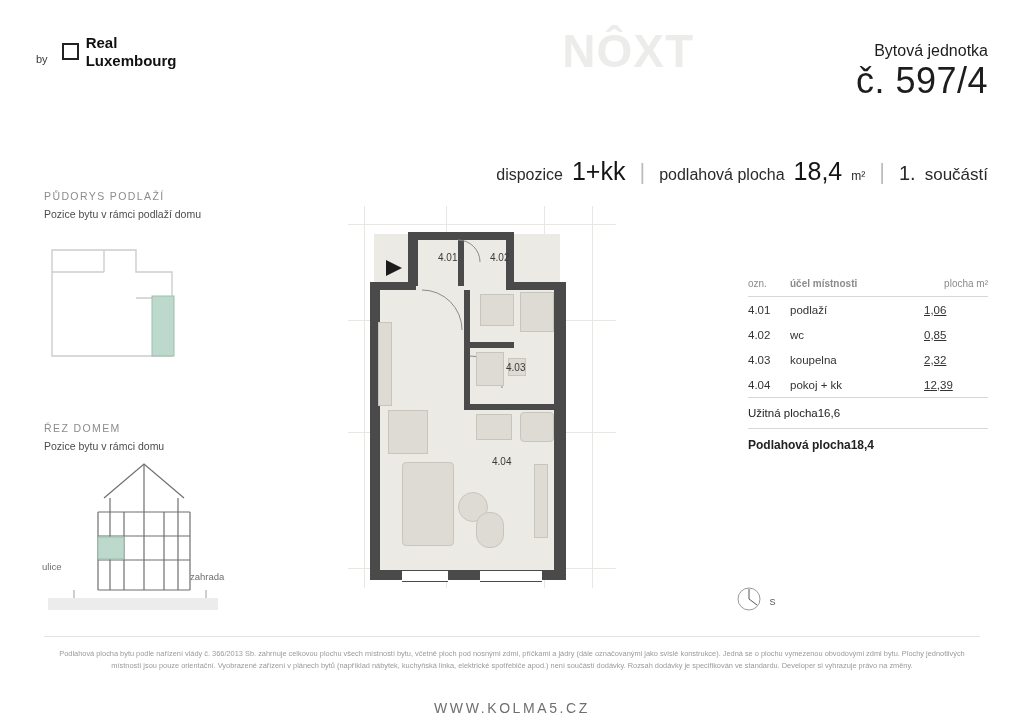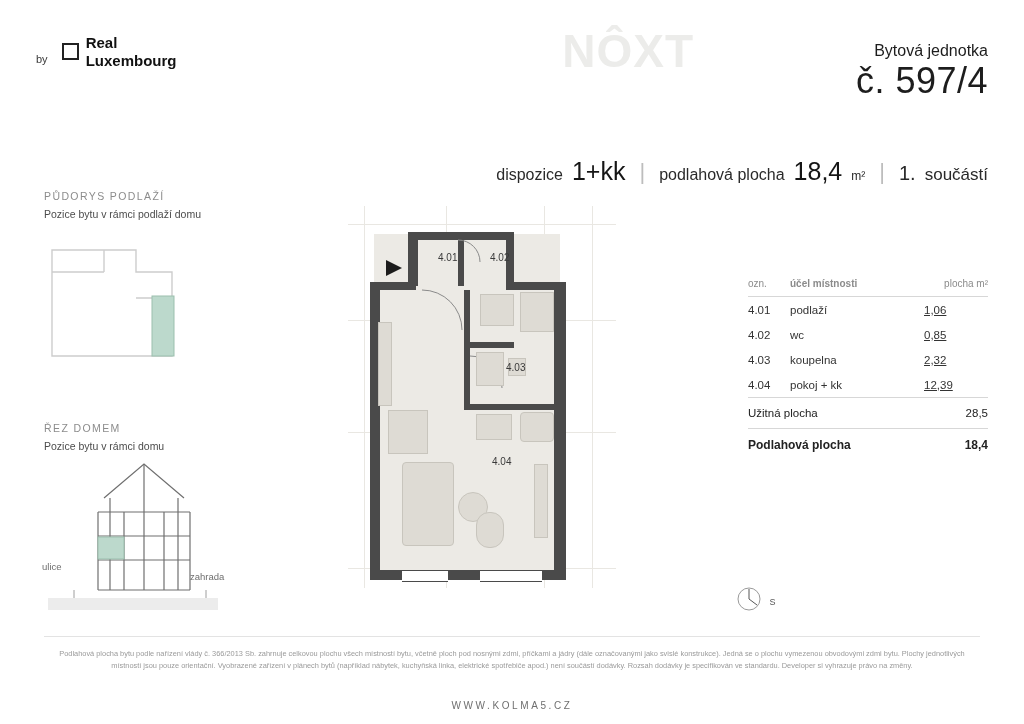--- a/index.html
+++ b/index.html
@@ -153,21 +153,20 @@
     justify-content: space-between;
     padding: 6.5px 0 6.5px 0;
     font-size: 11.5px;
   }
   .table .row .c1 { width: 42px; color: #333; }
   .table .row .c2 { flex: 1; color: #333; }
   .table .row .c3 { text-align: left; width: 64px; color: #333; text-decoration: underline; }
   .table .div { border-top: 1px solid #d7d7d7; }
   .table .total {
     display: flex;
-    justify-content: space-between;
     padding: 9px 0;
     font-size: 11.5px;
   }
   .table .total.bold { font-weight: bold; font-size: 12px; }
   .table .total .v { font-weight: inherit; }
 
   
   .footer-note {
     position: absolute;
     left: 50px; top: 648px;
@@ -175,21 +174,21 @@
     font-size: 7.4px;
     line-height: 1.65;
     color: #9a9a9a;
     text-align: center;
   }
   .footer-url {
     position: absolute;
     left: 0; top: 700px;
     width: 1024px;
     text-align: center;
-    font-size: 10px;
+    font-size: 14px;
     letter-spacing: 2.6px;
     color: #6f6f6f;
   }
   .hr {
     position: absolute;
     left: 44px; top: 636px;
     width: 936px;
     height: 1px;
     background: #e3e3e3;
   }
@@ -381,21 +380,21 @@
     </div>
     <div class="row">
       <div class="c1">4.04</div>
       <div class="c2">pokoj + kk</div>
       <div class="c3">12,39</div>
     </div>
 
     <div class="div"></div>
     <div class="total">
       <span>Užitná plocha</span>
-      <span class="v">28,5</span>
+      <span class="v">16,6</span>
     </div>
     <div class="div"></div>
     <div class="total bold">
       <span>Podlahová plocha</span>
       <span class="v">18,4</span>
     </div>
   </div>
 
   <div class="hr"></div>
   <div class="footer-note">Podlahová plocha bytu podle nařízení vlády č. 366/2013 Sb. zahrnuje celkovou plochu všech místností bytu, včetně ploch pod nosnými zdmi, příčkami a jádry (dále označovanými jako svislé konstrukce). Jedná se o plochu vymezenou obvodovými zdmi bytu. Plochy jednotlivých místností jsou pouze orientační. Vyobrazené zařízení v plánech bytů (například nábytek, kuchyňská linka, elektrické spotřebiče apod.) není součástí dodávky. Rozsah dodávky je specifikován ve standardu. Developer si vyhrazuje právo na změny.</div>

